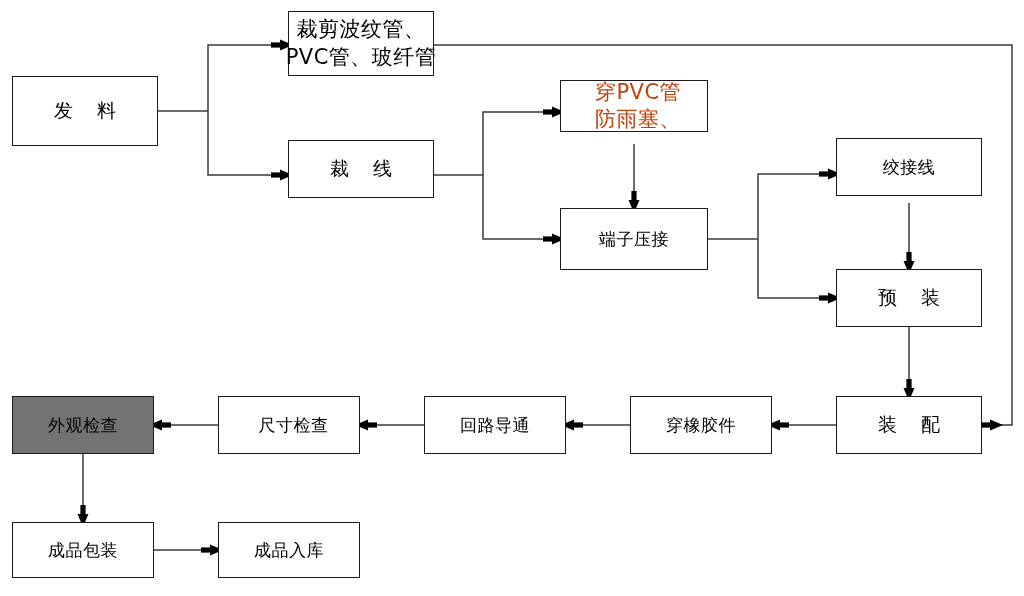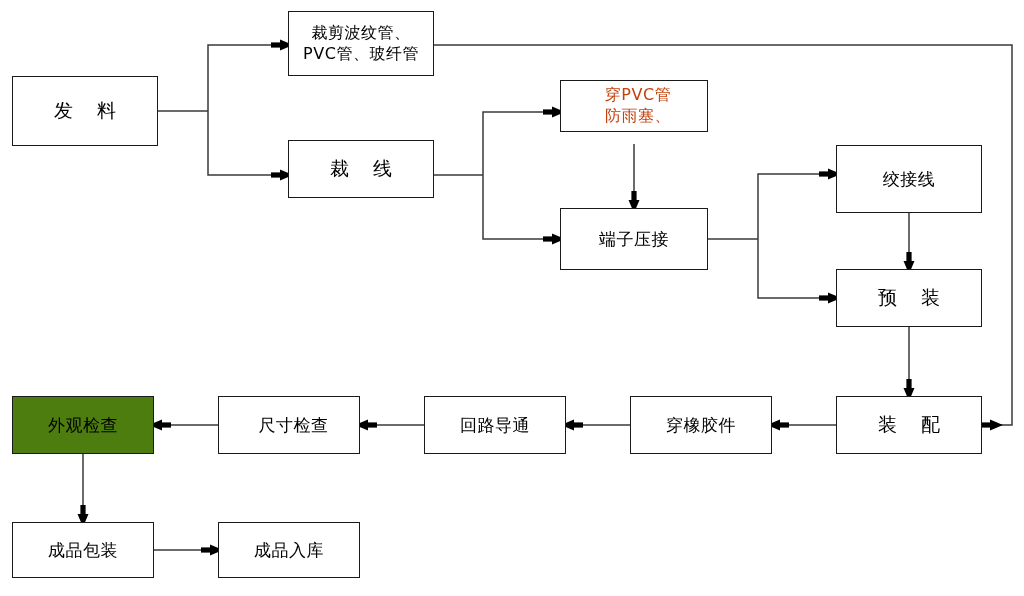--- a/index.html
+++ b/index.html
@@ -44,21 +44,21 @@
   .node .line1,
   .node .line2 {
     display: block;
     white-space: nowrap;
   }
   .node.two-line {
     line-height: 1.3;
   }
   .sz-lg { font-size: 19px; }
   .sz-md { font-size: 17px; }
-  .sz-sm { font-size: 16px; }
+  .sz-sm { font-size: 21px; }
   .wide-space { letter-spacing: 9px; text-indent: 9px; }
   .wm {
     position: absolute;
     right: 14px;
     bottom: 6px;
     font-size: 11px;
     color: #f2f2f2;
     letter-spacing: 2px;
     user-select: none;
     z-index: 1;
@@ -204,39 +204,39 @@
       <div class="node sz-lg" style="left: 288px; top: 140px; width: 146px; height: 58px; border-color: rgb(26, 26, 26); background: rgb(255, 255, 255); color: rgb(0, 0, 0);">
         <span class="line1 wide-space">裁  线</span>
       </div>
       <div class="node sz-sm two-line" style="left: 560px; top: 80px; width: 148px; height: 52px; border-color: rgb(26, 26, 26); background: rgb(255, 255, 255); color: #c2410c; padding-left: 8px;">
         <span class="line1">穿PVC管</span>
         <span class="line2">防雨塞、</span>
       </div>
       <div class="node sz-md" style="left: 560px; top: 208px; width: 148px; height: 62px; border-color: rgb(26, 26, 26); background: rgb(255, 255, 255); color: rgb(0, 0, 0);">
         <span class="line1">端子压接</span>
       </div>
-      <div class="node sz-md" style="left: 836px; top: 145px; width: 146px; height: 68px; border-color: rgb(26, 26, 26); background: rgb(255, 255, 255); color: rgb(0, 0, 0);">
+      <div class="node sz-md" style="left: 836px; top: 138px; width: 146px; height: 58px; border-color: rgb(26, 26, 26); background: rgb(255, 255, 255); color: rgb(0, 0, 0);">
         <span class="line1">绞接线</span>
       </div>
       <div class="node sz-lg" style="left: 836px; top: 269px; width: 146px; height: 58px; border-color: rgb(26, 26, 26); background: rgb(255, 255, 255); color: rgb(0, 0, 0);">
         <span class="line1 wide-space">预  装</span>
       </div>
       <div class="node sz-lg" style="left: 836px; top: 396px; width: 146px; height: 58px; border-color: rgb(26, 26, 26); background: rgb(255, 255, 255); color: rgb(0, 0, 0);">
         <span class="line1 wide-space">装  配</span>
       </div>
       <div class="node sz-md" style="left: 630px; top: 396px; width: 142px; height: 58px; border-color: rgb(26, 26, 26); background: rgb(255, 255, 255); color: rgb(0, 0, 0);">
         <span class="line1">穿橡胶件</span>
       </div>
       <div class="node sz-md" style="left: 424px; top: 396px; width: 142px; height: 58px; border-color: rgb(26, 26, 26); background: rgb(255, 255, 255); color: rgb(0, 0, 0);">
         <span class="line1">回路导通</span>
       </div>
       <div class="node sz-md" style="left: 218px; top: 396px; width: 142px; height: 58px; border-color: rgb(26, 26, 26); background: rgb(255, 255, 255); color: rgb(0, 0, 0); padding-left: 9px;">
         <span class="line1">尺寸检查</span>
       </div>
-      <div class="node sz-md" style="left: 12px; top: 396px; width: 142px; height: 58px; border-color: rgb(26, 26, 26); background: #4d7c0f; color: rgb(0, 0, 0);">
+      <div class="node sz-md" style="left: 12px; top: 396px; width: 142px; height: 58px; border-color: rgb(26, 26, 26); background: #737373; color: rgb(0, 0, 0);">
         <span class="line1">外观检查</span>
       </div>
       <div class="node sz-md" style="left: 12px; top: 522px; width: 142px; height: 56px; border-color: rgb(26, 26, 26); background: rgb(255, 255, 255); color: rgb(0, 0, 0);">
         <span class="line1">成品包装</span>
       </div>
       <div class="node sz-md" style="left: 218px; top: 522px; width: 142px; height: 56px; border-color: rgb(26, 26, 26); background: rgb(255, 255, 255); color: rgb(0, 0, 0);">
         <span class="line1">成品入库</span>
       </div>
     </div>
 

